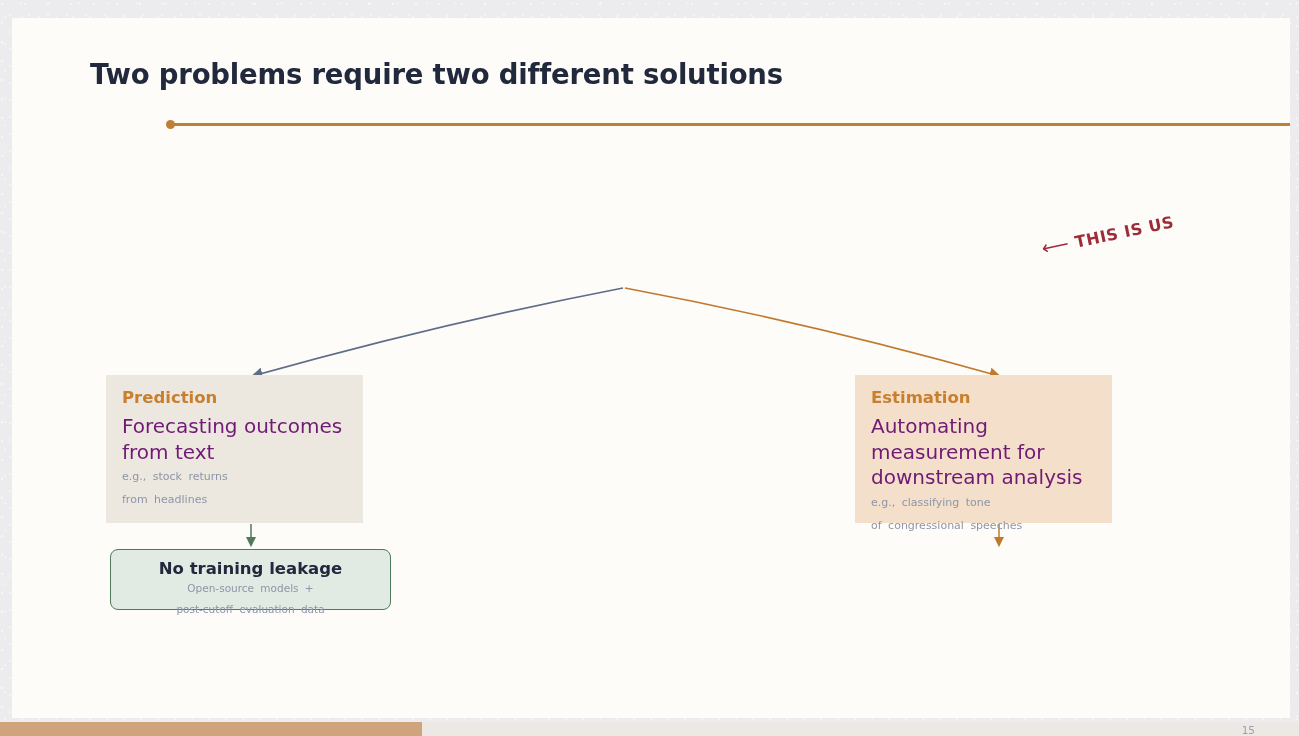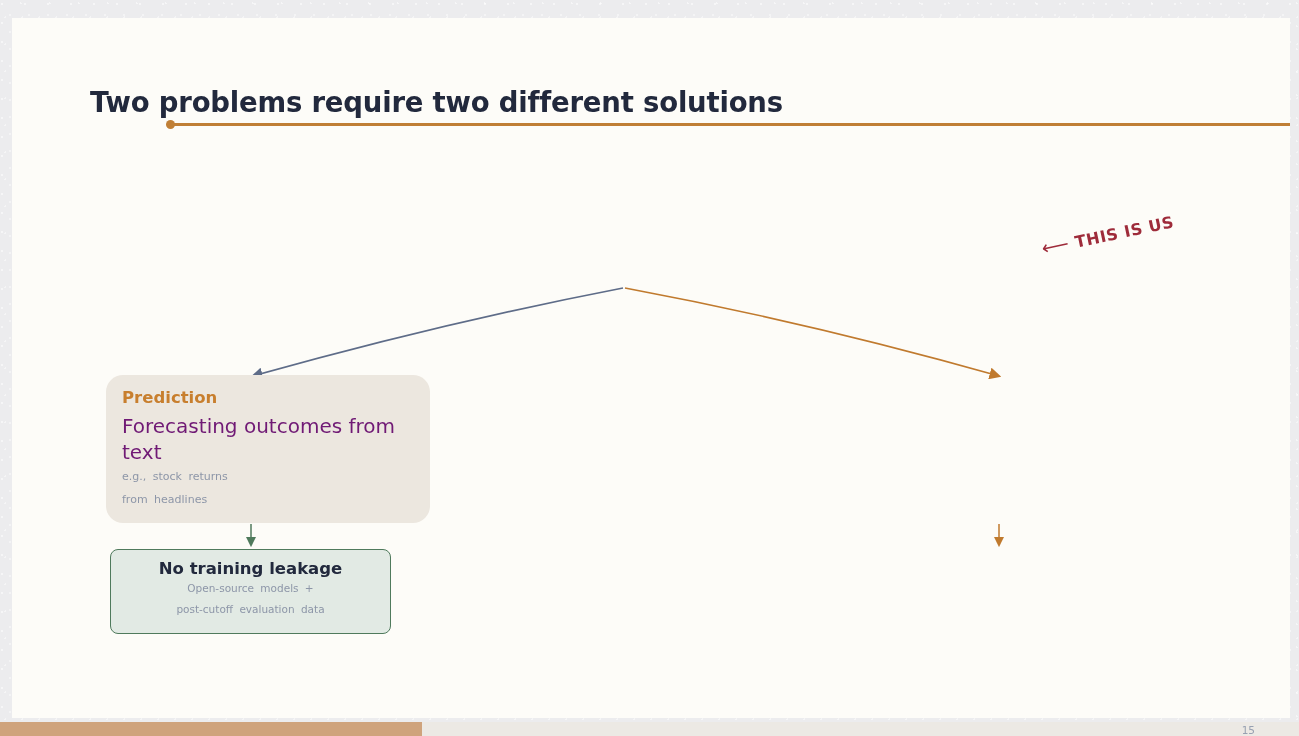--- a/index.html
+++ b/index.html
@@ -44,21 +44,21 @@
     width: 1278px;
     height: 700px;
     background: #fdfcf8;
     overflow: hidden;
   }
 
   
   #slide-title {
     position: absolute;
     left: 78px;
-    top: 68px;
+    top: 40px;
     font-family: "DejaVu Sans", sans-serif;
     font-weight: bold;
     font-size: 27.5px;
     letter-spacing: -0.2px;
     color: #22293d;
     white-space: nowrap;
   }
 
   
   #title-rule {
@@ -109,22 +109,22 @@
     font-family: "DejaVu Sans", sans-serif;
     font-weight: bold;
     font-size: 16.5px;
     word-spacing: 2px;
     white-space: nowrap;
   }
 
   
   .branch-card {
     position: absolute;
-    width: 324px;
-    border-radius: 17px;
+    width: 257px;
+    border-radius: 0;
     padding: 14px 16px 16px 16px;
     box-sizing: border-box;
   }
   #card-prediction {
     left: 94px;
     top: 357px;
     height: 148px;
     background: #ece7df;
   }
   #card-estimation {
@@ -165,21 +165,21 @@
     position: absolute;
     width: 281px;
     border-radius: 8px;
     box-sizing: border-box;
     padding: 10px 12px 12px 12px;
     text-align: center;
   }
   #box-no-leakage {
     left: 98px;
     top: 531px;
-    height: 85px;
+    height: 61px;
     background: #e2eae4;
     border: 1.4px solid #4f7a5c;
   }
   #box-validation {
     left: 847px;
     top: 531px;
     height: 77px;
     background: #f6e2ce;
     border: 1.4px solid #c07a2e;
   }
@@ -289,20 +289,26 @@
     </svg>
 
 
     <div id="card-prediction" class="branch-card">
       <div class="branch-head">Prediction</div>
       <div class="branch-body">Forecasting outcomes from text</div>
       <div class="branch-note">e.g., stock returns</div>
       <div class="branch-note second">from headlines</div>
     </div>
 
+    <div id="card-estimation" class="branch-card">
+      <div class="branch-head">Estimation</div>
+      <div class="branch-body">Automating measurement for downstream analysis</div>
+      <div class="branch-note">e.g., classifying tone</div>
+      <div class="branch-note second">of congressional speeches</div>
+    </div>
 
     <div id="box-no-leakage" class="outcome-box">
       <div class="outcome-title">No training leakage</div>
       <div class="outcome-note">Open-source models +</div>
       <div class="outcome-note second">post-cutoff evaluation data</div>
     </div>
 
 
     <div id="this-is-us">
       <span class="arrow-glyph">⟵</span>

